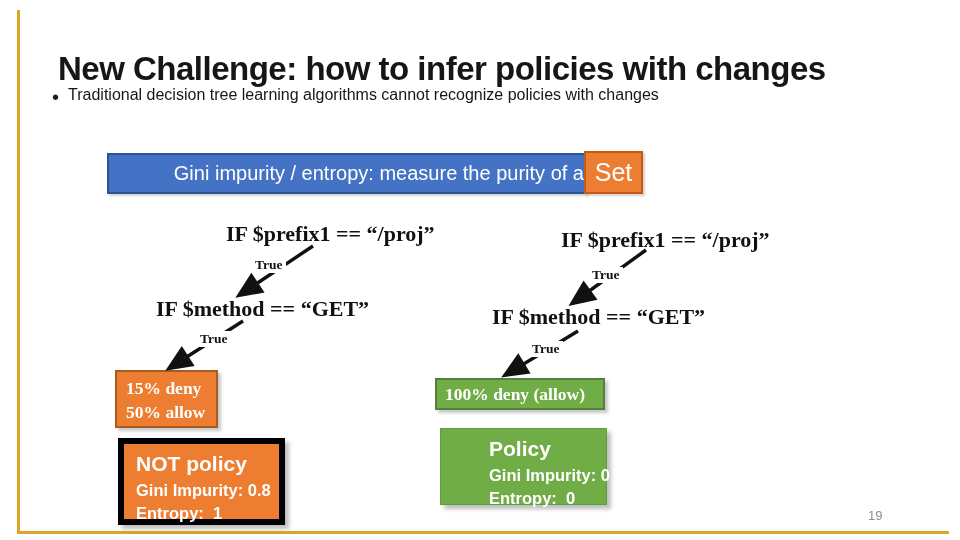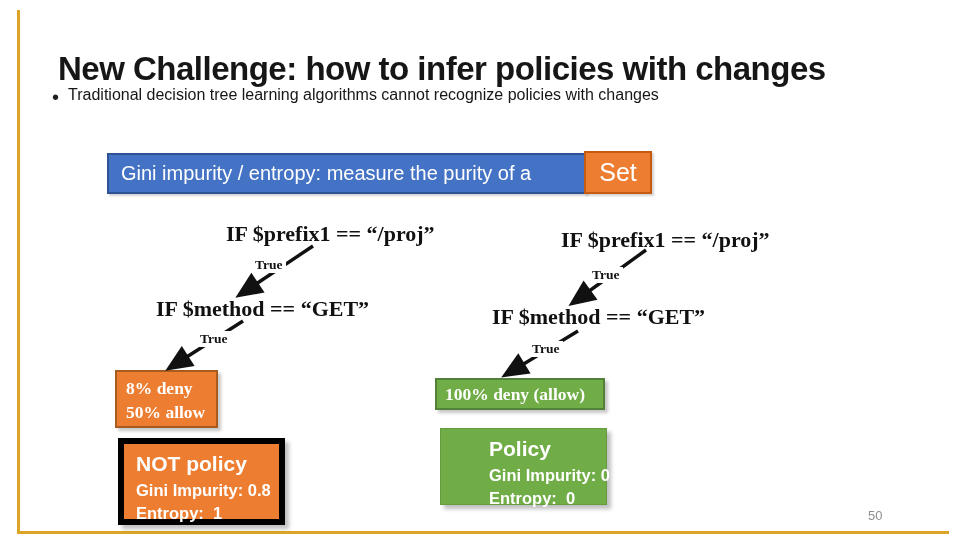--- a/index.html
+++ b/index.html
@@ -8,22 +8,22 @@
   .accent-v{position:absolute;left:17px;top:10px;width:3px;height:522px;background:#DCA528;}
   .accent-h{position:absolute;left:17px;top:531px;width:932px;height:3px;background:#DCA528;}
   .title{position:absolute;left:58px;top:22px;font-size:33px;font-weight:bold;
          letter-spacing:-0.5px;white-space:nowrap;color:#161616;margin-top:28px;}
   .bullet-row{position:absolute;left:52px;top:84px;width:880px;display:flex;}
   .bullet-glyph{font-size:20px;line-height:1.38;margin-right:9px;}
   .bullet-text{font-size:16px;line-height:1.32;color:#161616;}
   .banner{position:absolute;left:107px;top:153px;width:479px;height:41px;
           background:#4472C4;border:2px solid #2E5395;box-sizing:border-box;
           box-shadow:2px 2px 2px rgba(0,0,0,0.18);}
-  .banner-text{color:#fff;font-size:20px;line-height:37px;padding-left:12px;white-space:nowrap;}
-  .banner-tag{position:absolute;left:584px;top:151px;width:68px;height:43px;
+  .banner-text{color:#fff;font-size:20px;line-height:37px;padding-left:12px;white-space:nowrap;text-align:right;}
+  .banner-tag{position:absolute;left:584px;top:151px;width:59px;height:43px;
           background:#ED7D31;border:2px solid #C55A11;box-sizing:border-box;
           display:flex;align-items:center;justify-content:center;
           box-shadow:2px 2px 2px rgba(0,0,0,0.18);}
   .banner-tag span{color:#fff;font-size:25px;}
   .tree-node{position:absolute;font-family:"Liberation Serif",serif;font-weight:bold;
           font-size:22px;white-space:nowrap;color:#111;z-index:2;}
   .edge-label{position:absolute;font-family:"Liberation Serif",serif;font-weight:bold;
           font-size:13.5px;color:#111;background:#fff;padding:0 3px;z-index:3;}
   .arrows{position:absolute;left:0;top:0;width:960px;height:540px;z-index:1;pointer-events:none;}
   .leaf-box{position:absolute;box-sizing:border-box;color:#fff;
@@ -76,21 +76,21 @@
     <line x1="646" y1="250" x2="574" y2="302" stroke="#111" stroke-width="3.4" marker-end="url(#ah)"></line>
     <line x1="578" y1="331" x2="507" y2="374" stroke="#111" stroke-width="3.4" marker-end="url(#ah)"></line>
   </svg>
 
   <div class="tree-node" style="left:226px;top:221px;">IF $prefix1 == “/proj”</div>
   <div class="edge-label" style="left:252px;top:257px;">True</div>
   <div class="tree-node" style="left:156px;top:296px;">IF $method == “GET”</div>
   <div class="edge-label" style="left:197px;top:331px;">True</div>
 
   <div class="leaf-box leaf-left">
-    <div>8% deny</div>
+    <div>15% deny</div>
     <div>50% allow</div>
   </div>
 
   <div class="result-box result-left">
     <div class="result-title">NOT policy</div>
     <div class="result-line">Gini Impurity: 0.8</div>
     <div class="result-line">Entropy:  1</div>
   </div>
 
   <div class="tree-node" style="left:561px;top:227px;">IF $prefix1 == “/proj”</div>
@@ -101,14 +101,14 @@
   <div class="leaf-box leaf-right">
     <div>100% deny (allow)</div>
   </div>
 
   <div class="result-box result-right">
     <div class="result-title">Policy</div>
     <div class="result-line">Gini Impurity: 0</div>
     <div class="result-line">Entropy:  0</div>
   </div>
 
-  <div class="page-number">50</div>
+  <div class="page-number">19</div>
 </div>
 
 </body></html>

